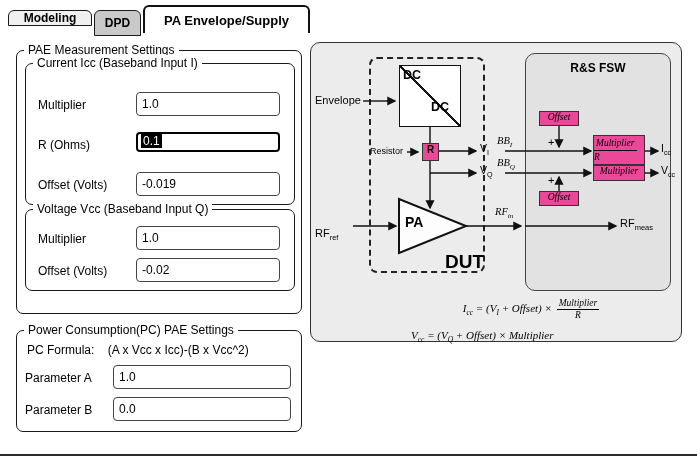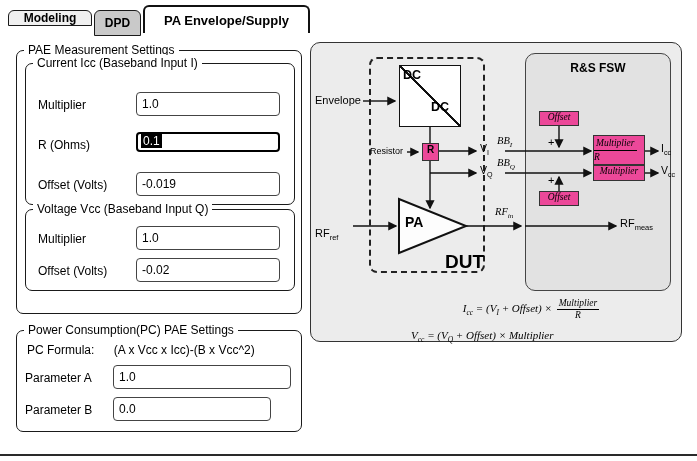--- a/index.html
+++ b/index.html
@@ -77,26 +77,26 @@
       <input type="text" class="tinput" style="left: 110px; top: 16px; width: 144px;" value="1.0">
       <span class="flabel" style="left:12px;top:54px;">Offset (Volts)</span>
       <input type="text" class="tinput" style="left: 110px; top: 48px; width: 144px;" value="-0.02">
     </div>
   </div>
 
   <div class="gbox" style="left:16px;top:330px;width:286px;height:102px;padding-left:16px;">
     <span class="legend">Power Consumption(PC) PAE Settings</span>
     <div class="flabel" style="left:10px;top:12px;">
       <span>PC Formula:</span>
-      <span style="margin-left:16px;">(A x Vcc x Icc)-(B x Vcc^2)</span>
+      <span style="margin-left:10px;">(A x Vcc x Icc)-(B x Vcc^2)</span>
     </div>
     <span class="flabel" style="left:8px;top:40px;text-align:right;">Parameter A</span>
     <input type="text" class="tinput" style="left: 96px; top: 34px; width: 178px;" value="1.0">
     <span class="flabel" style="left:8px;top:72px;">Parameter B</span>
-    <input type="text" class="tinput" style="left: 96px; top: 66px; width: 158px;" value="0.0">
+    <input type="text" class="tinput" style="left: 96px; top: 66px; width: 178px;" value="0.0">
   </div>
 
   <div class="panel">
 
     <div class="fsw">
       <div class="fsw-title">R&amp;S FSW</div>
     </div>
 
     <div class="dut"></div>
 

